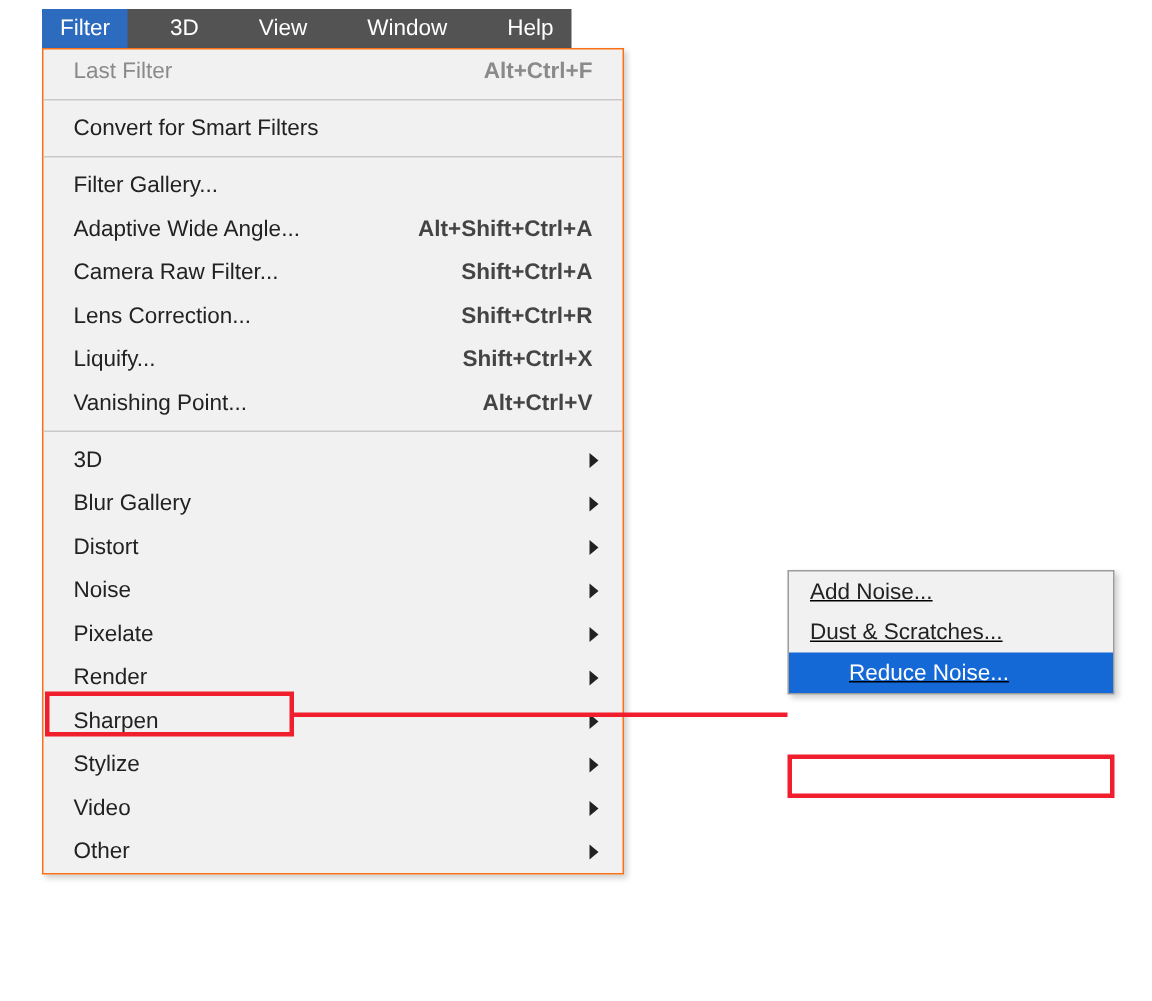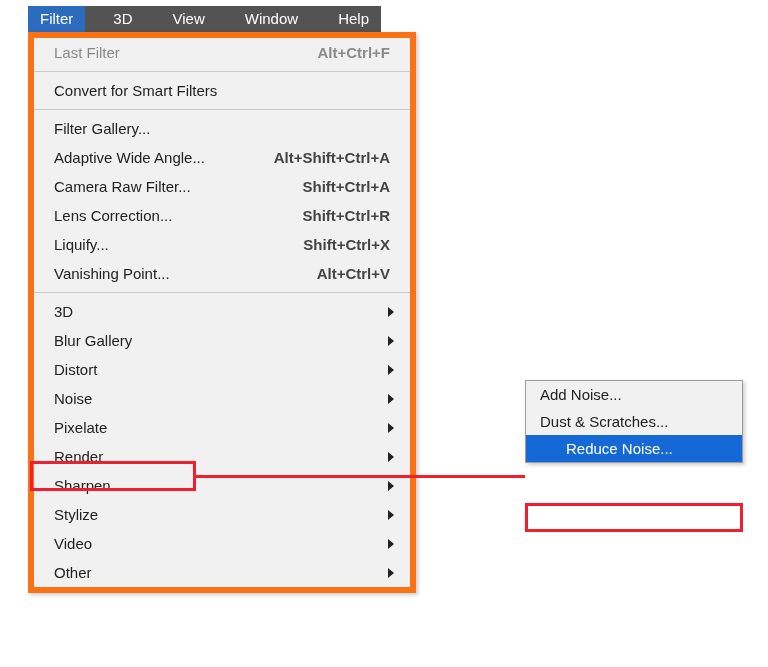--- a/index.html
+++ b/index.html
@@ -29,21 +29,21 @@
       font-size: 15px;
     }
     .menubar-item.active {
       background: #2d6bbf;
     }
     .dropdown {
       position: absolute;
       top: 32px; left: 28px;
       width: 388px;
       background: #f1f1f1;
-      border: 6px solid #f97316;
+      border: 1px solid #f97316;
       box-shadow: 2px 2px 4px rgba(0,0,0,0.2);
     }
     .menu-row {
       display: flex;
       justify-content: space-between;
       align-items: center;
       padding: 6px 16px 6px 20px;
       color: #222;
       position: relative;
     }
@@ -62,20 +62,21 @@
       border-bottom: 5px solid transparent;
       margin-left: 8px;
     }
     .submenu {
       position: absolute;
       top: 380px; left: 525px;
       width: 218px;
       background: #f1f1f1;
       border: 1px solid #9c9c9c;
       box-shadow: 2px 2px 4px rgba(0,0,0,0.2);
+      text-decoration: underline;
     }
     .submenu .menu-row { padding: 5px 14px; }
     .menu-row.highlight {
       background: #1569d6;
       color: #fff;
       padding-left: 40px;
     }
     .redbox {
       position: absolute;
       border: 3px solid #f11e2d;

